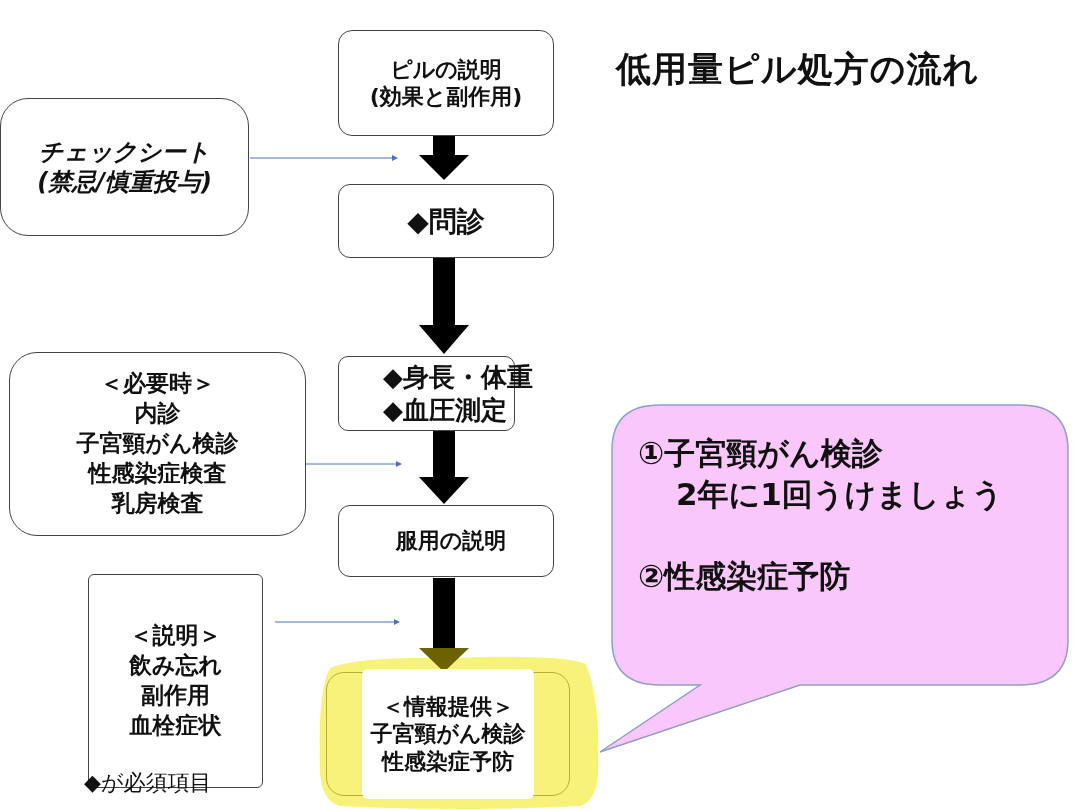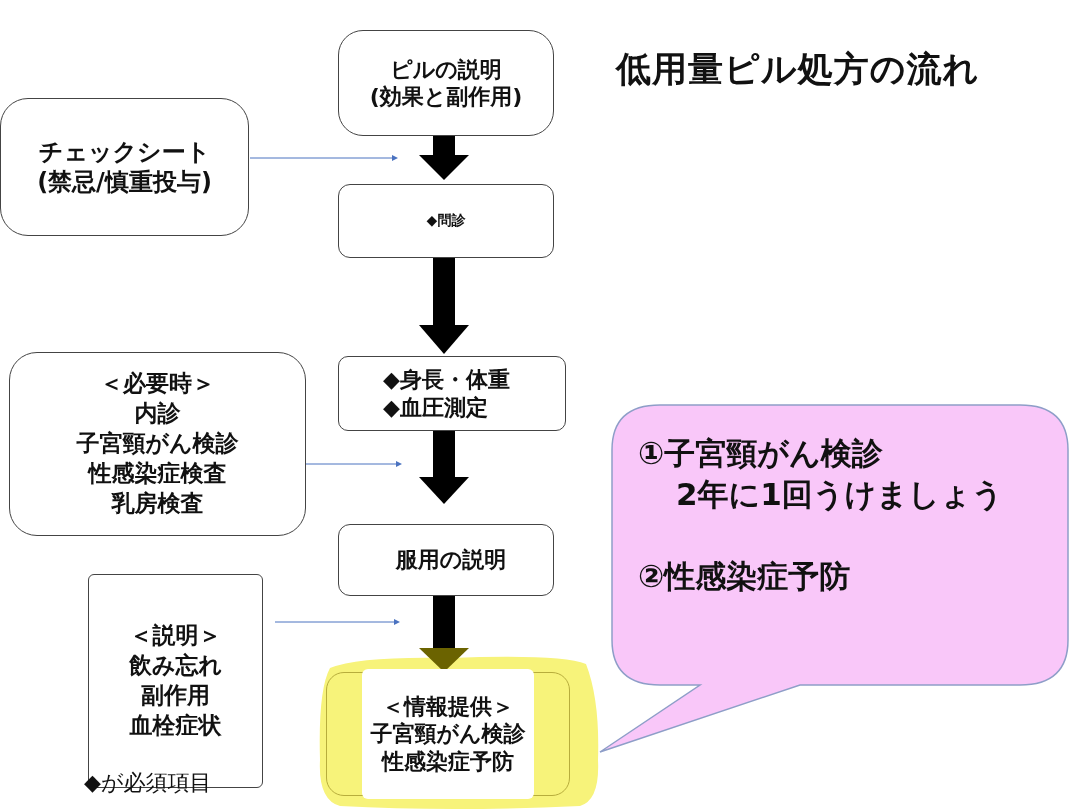--- a/index.html
+++ b/index.html
@@ -4,21 +4,21 @@
 <style>
   html, body { margin: 0; padding: 0; }
   body {
     width: 1080px; height: 810px; position: relative; overflow: hidden;
     background: #ffffff;
     font-family: "DejaVu Sans", "Liberation Sans", sans-serif;
     color: #111;
   }
   .box {
     position: absolute; box-sizing: border-box;
-    border: 1.5px solid #444; border-radius: 25px; background: #fff;
+    border: 1.5px solid #444; border-radius: 14px; background: #fff;
     display: flex; flex-direction: column; align-items: center; justify-content: center;
     text-align: center; font-weight: bold; line-height: 1.25;
   }
   .box span { display: block; white-space: nowrap; }
   .title {
     position: absolute; left: 616px; top: 46px; font-size: 35px; font-weight: bold;
     letter-spacing: 1px; white-space: nowrap;
   }
   .legend-note {
     position: absolute; left: 84px; top: 768px; font-size: 22px; white-space: nowrap;
@@ -71,42 +71,42 @@
   </g>
 </svg>
 
 <div class="title">低用量ピル処方の流れ</div>
 
 <div class="box" style="left:338px; top:30px; width:216px; height:106px; font-size:22px;">
   <span>ピルの説明</span>
   <span>(効果と副作用)</span>
 </div>
 
-<div class="box" style="left:338px; top:184px; width:216px; height:74px; font-size:14px; border-radius:12px;">
+<div class="box" style="left:338px; top:184px; width:216px; height:74px; font-size:28px; border-radius:12px;">
   <span>◆問診</span>
 </div>
 
-<div class="box" style="left:338px; top:356px; width:228px; height:75px; font-size:22px; border-radius:10px; align-items:flex-start; padding-left:44px;">
+<div class="box" style="left:338px; top:356px; width:177px; height:75px; font-size:26px; border-radius:10px; align-items:flex-start; padding-left:44px;">
   <span>◆身長・体重</span>
   <span>◆血圧測定</span>
 </div>
 
-<div class="box" style="left:338px; top:524px; width:216px; height:72px; font-size:22px; border-radius:12px; padding-left:10px;">
+<div class="box" style="left:338px; top:505px; width:216px; height:72px; font-size:22px; border-radius:12px; padding-left:10px;">
   <span>服用の説明</span>
 </div>
 
 <div class="box" style="left:326px; top:672px; width:244px; height:124px; font-size:22px; border-color:#b7ad3c; border-width:1px; background:transparent; border-radius:18px;">
   <div style="background:#fff; padding:24px 8px; border-radius:6px;">
     <span>＜情報提供＞</span>
     <span>子宮頸がん検診</span>
     <span>性感染症予防</span>
   </div>
 </div>
 
-<div class="box" style="left:0px; top:98px; width:249px; height:138px; font-size:24px; border-radius:28px;">
+<div class="box" style="left:0px; top:98px; width:249px; height:138px; font-size:24px; border-radius:28px;font-style:italic;">
   <span>チェックシート</span>
   <span>(禁忌/慎重投与)</span>
 </div>
 
 <div class="box" style="left:9px; top:352px; width:297px; height:184px; font-size:23px; border-radius:28px; line-height:1.3;">
   <span>＜必要時＞</span>
   <span>内診</span>
   <span>子宮頸がん検診</span>
   <span>性感染症検査</span>
   <span>乳房検査</span>

